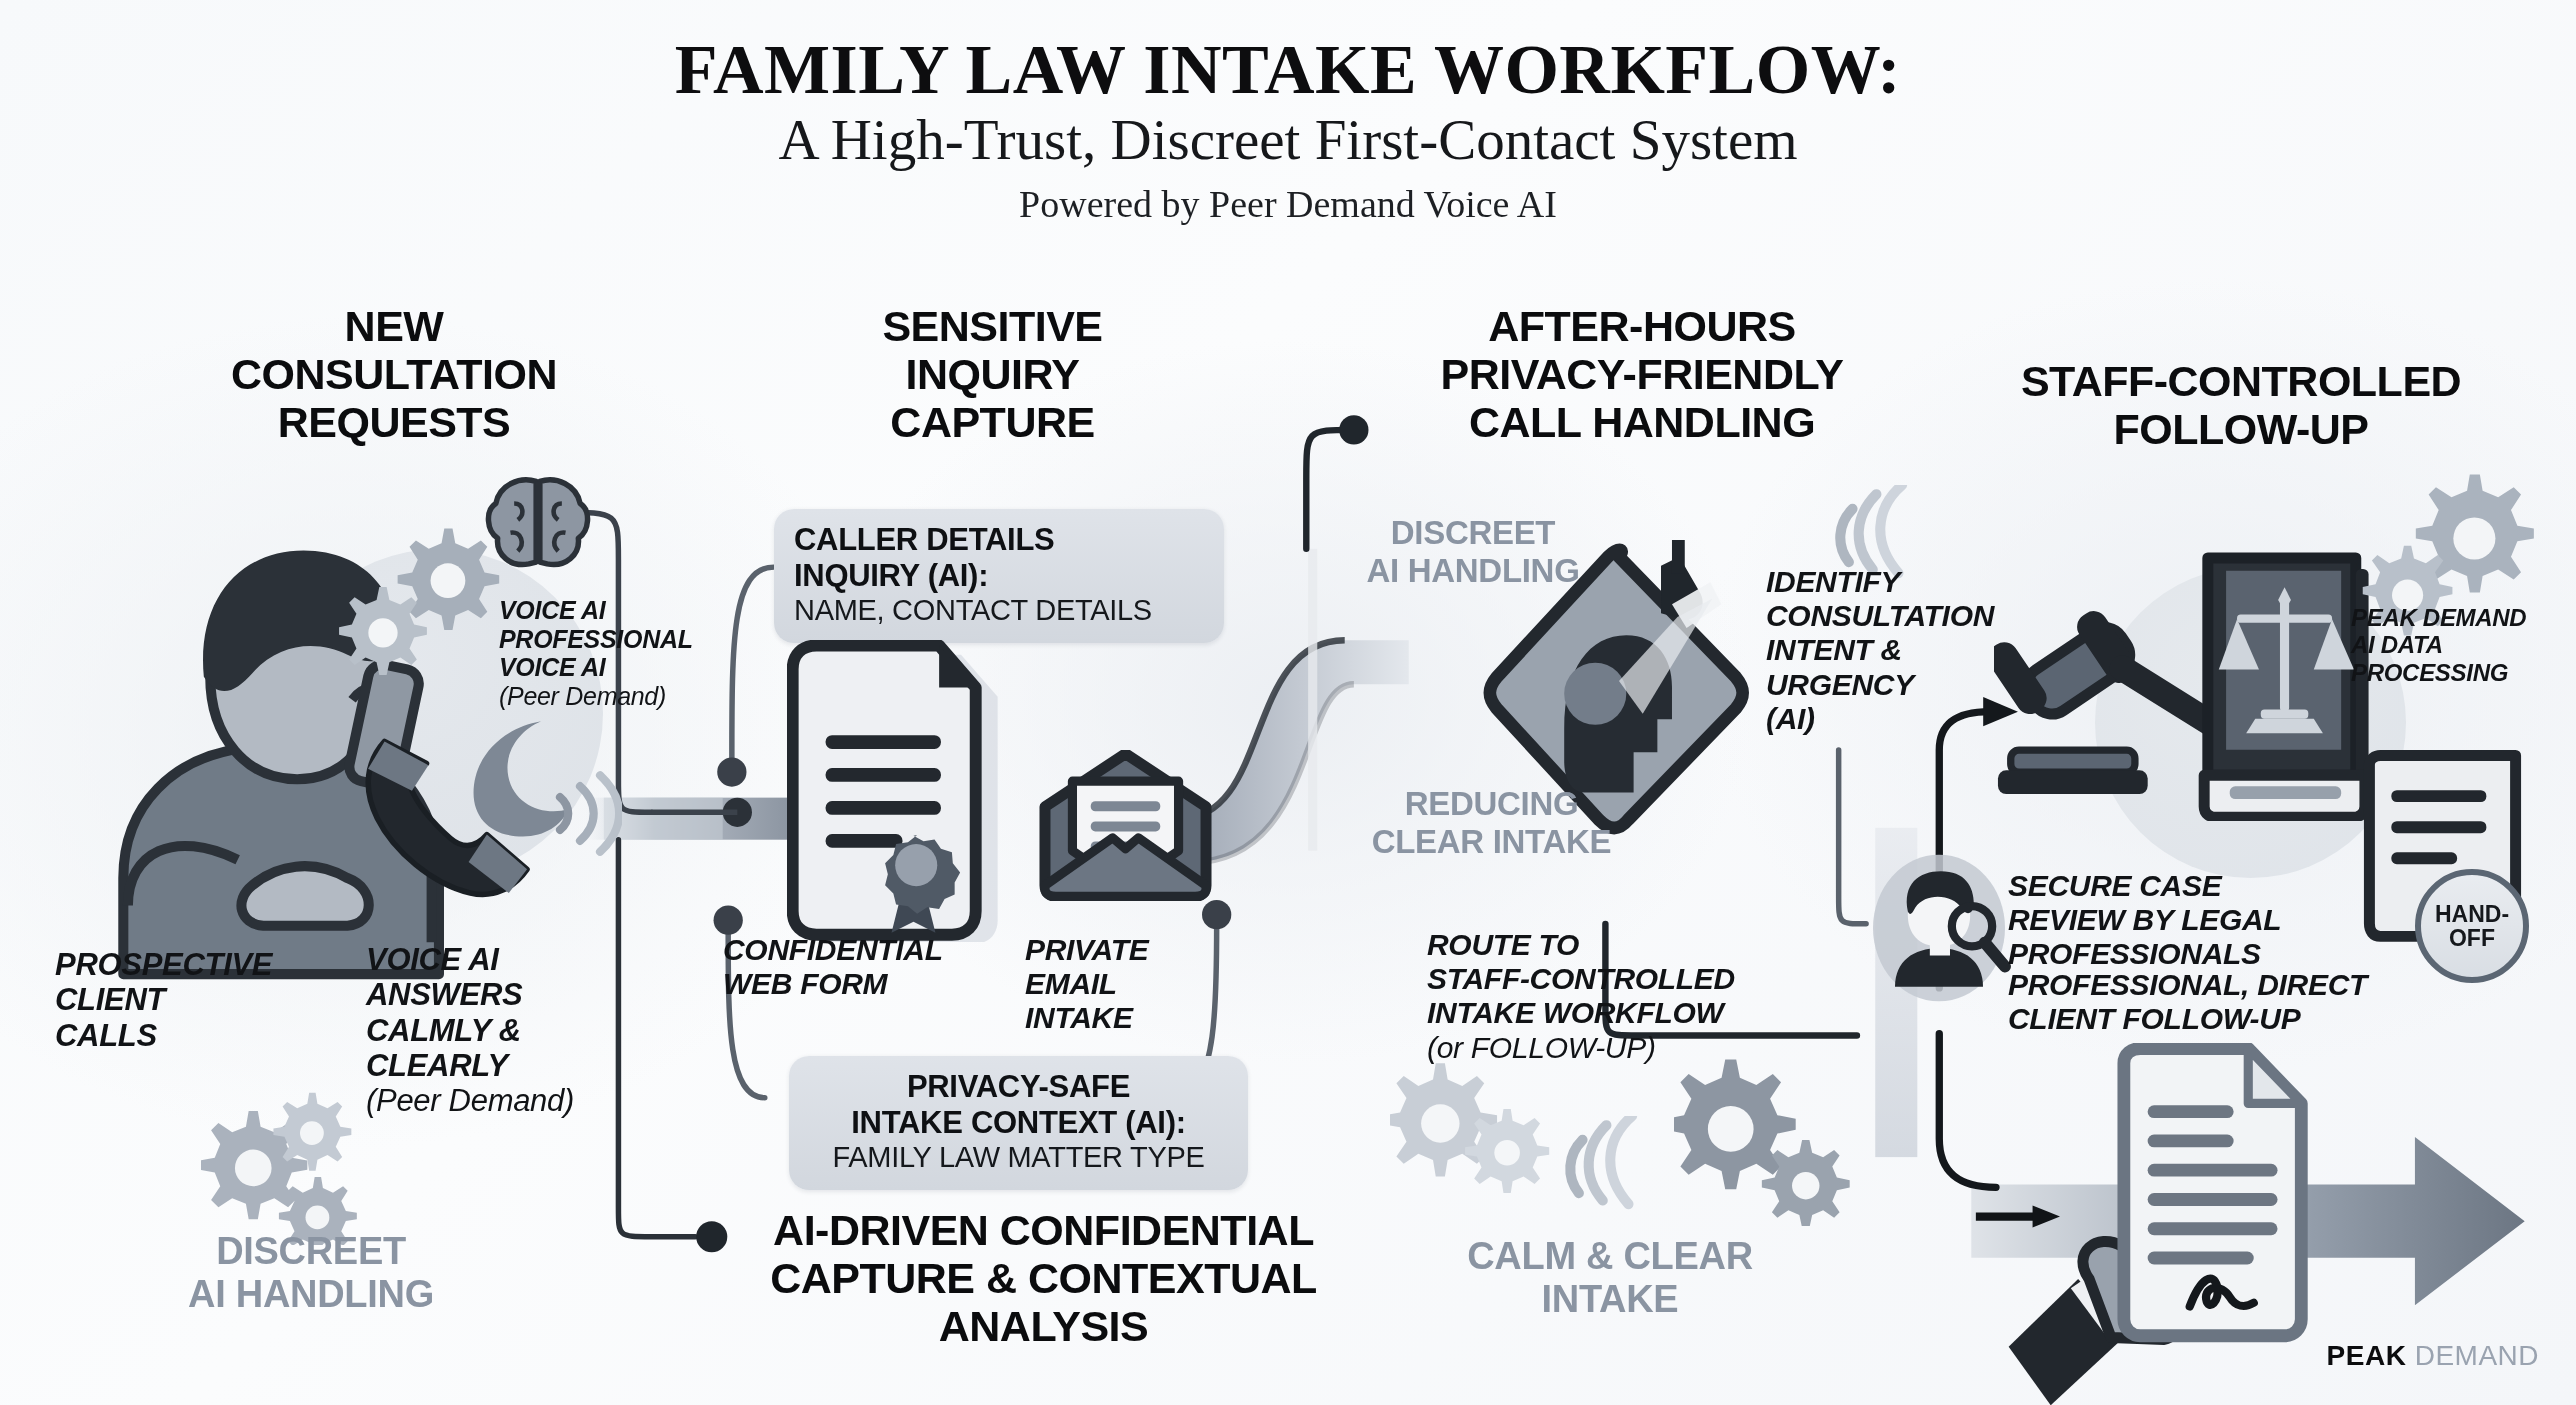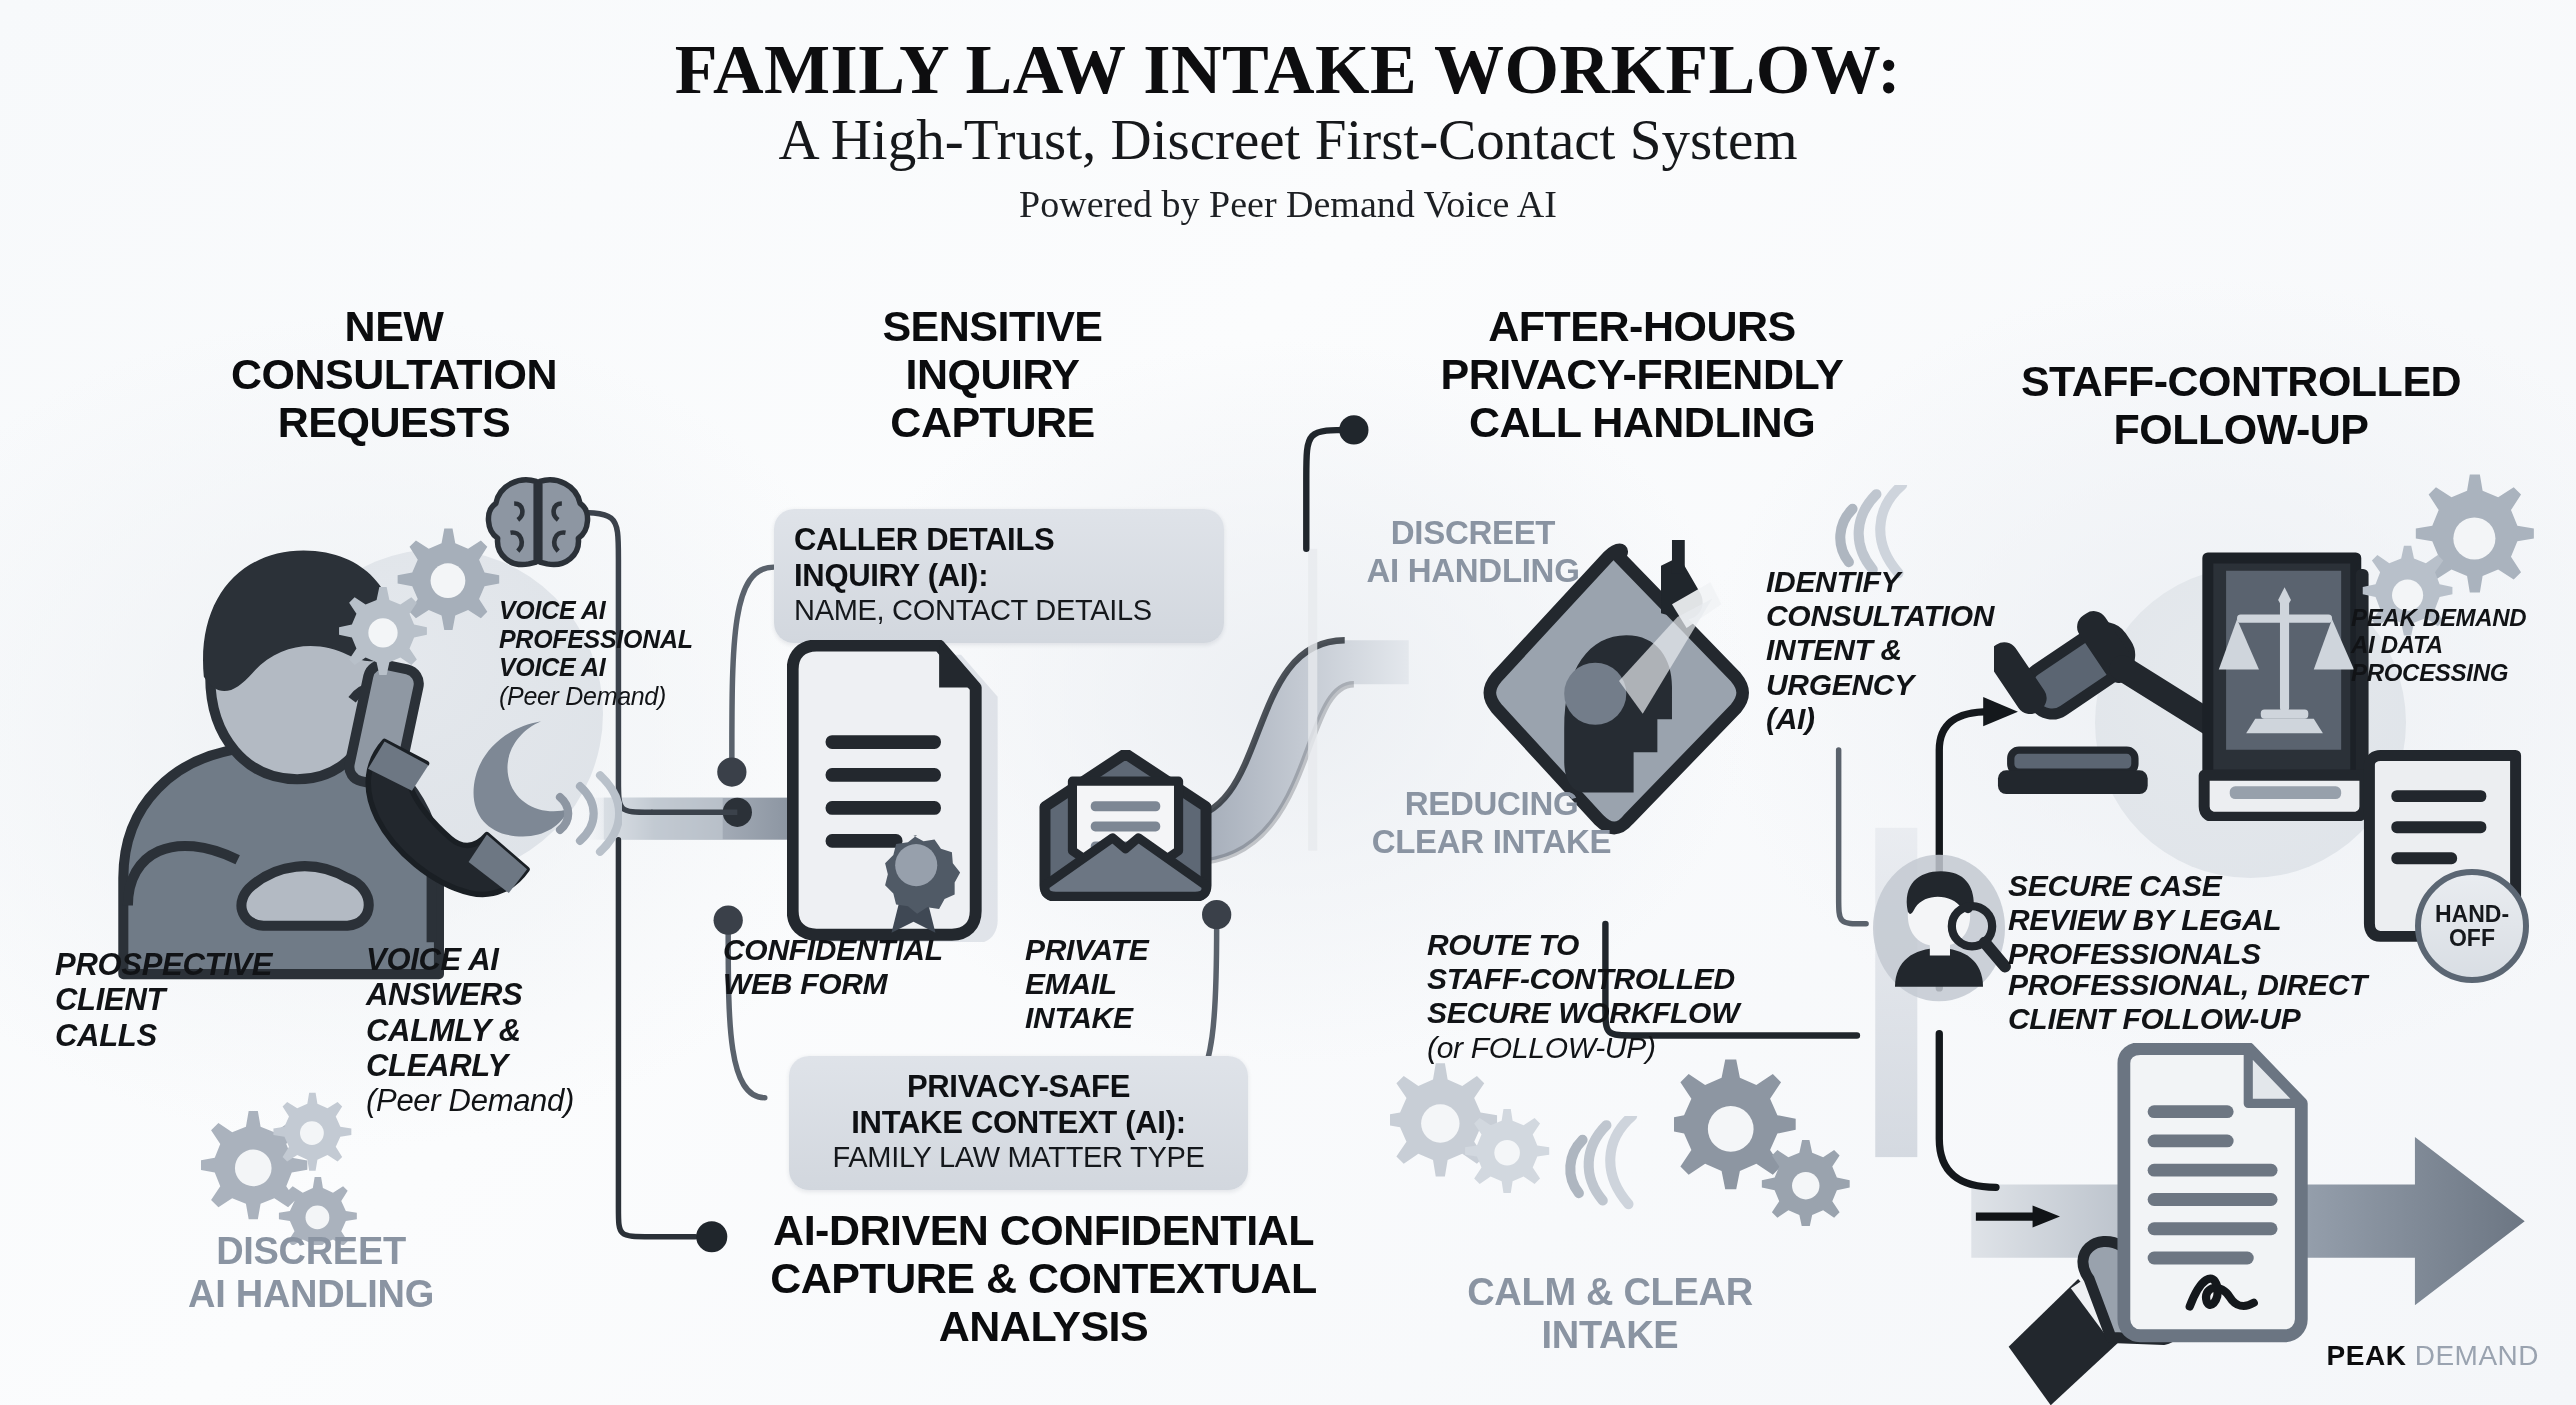--- a/index.html
+++ b/index.html
@@ -354,21 +354,21 @@
   </div>
 
   <div class="abs muted" style="left:1336px;top:785px;width:311px;font-size:33px;">
     <div>REDUCING</div>
     <div>CLEAR INTAKE</div>
   </div>
 
   <div class="abs cap" style="left:1427px;top:928px;width:384px;font-size:30px;">
     <div>ROUTE TO</div>
     <div>STAFF-CONTROLLED</div>
-    <div>SECURE WORKFLOW</div>
+    <div>INTAKE WORKFLOW</div>
     <div style="font-weight:normal;">(or FOLLOW-UP)</div>
   </div>
 
   <svg class="abs" style="left:1862px;top:851px;" width="154" height="154" viewBox="0 0 168 168">
     <ellipse cx="84" cy="84" rx="72" ry="80" fill="#c3c9d1" opacity=".85"></ellipse>
     <path d="M84 36 C60 36 50 52 50 70 C50 90 62 104 84 104 C106 104 118 90 118 70 C118 52 108 36 84 36 Z" fill="#f4f5f7"></path>
     <path d="M50 66 C44 36 62 22 86 22 C112 22 122 38 122 58 C122 68 114 72 108 62 C100 48 70 44 58 62 C54 70 52 70 50 66 Z" fill="#22272d"></path>
     <path d="M36 148 C36 120 56 106 84 106 C112 106 132 120 132 148 Z" fill="#22272d"></path>
     <rect x="74" y="98" width="22" height="16" fill="#f4f5f7"></rect>
     <circle cx="120" cy="82" r="22" fill="none" stroke="#22272d" stroke-width="9"></circle>
@@ -396,21 +396,21 @@
     <g fill="#8d96a2">
       <path d="M56 8 l12 0 4 20 18 8 18-12 9 9 -12 18 8 18 20 4 0 12 -20 4 -8 18 12 18 -9 9 -18-12 -18 8 -4 20 -12 0 -4-20 -18-8 -18 12 -9-9 12-18 -8-18 -20-4 0-12 20-4 8-18 -12-18 9-9 18 12 18-8z"></path>
       <circle cx="62" cy="84" r="25" fill="#f4f6f8"></circle>
     </g>
     <g fill="#9aa3ae">
       <path d="M140 96 l8 0 3 14 12 5 12-8 6 6 -8 12 5 12 14 3 0 8 -14 3 -5 12 8 12 -6 6 -12-8 -12 5 -3 14 -8 0 -3-14 -12-5 -12 8 -6-6 8-12 -5-12 -14-3 0-8 14-3 5-12 -8-12 6-6 12 8 12-5z"></path>
       <circle cx="144" cy="146" r="15" fill="#f4f6f8"></circle>
     </g>
   </svg>
 
-  <div class="abs muted" style="left:1427px;top:1235px;width:366px;font-size:38px;margin-top:36px;">
+  <div class="abs muted" style="left:1427px;top:1235px;width:366px;font-size:38px;">
     <div>CALM &amp; CLEAR</div>
     <div>INTAKE</div>
   </div>
 
   <div class="abs" style="left:2095px;top:567px;width:311px;height:311px;border-radius:50%;
        background:radial-gradient(circle at 40% 35%, #e4e8ec, #dbe0e6);opacity:.85;"></div>
 
   <svg class="abs" style="left:1994px;top:595px;" width="238" height="210" viewBox="0 0 260 230">
     <rect x="32" y="56" width="120" height="54" rx="22" transform="rotate(-34 92 83)" fill="#5b6572" stroke="#22272d" stroke-width="12"></rect>
     <rect x="8" y="48" width="34" height="86" rx="15" transform="rotate(-34 25 91)" fill="#22272d"></rect>

